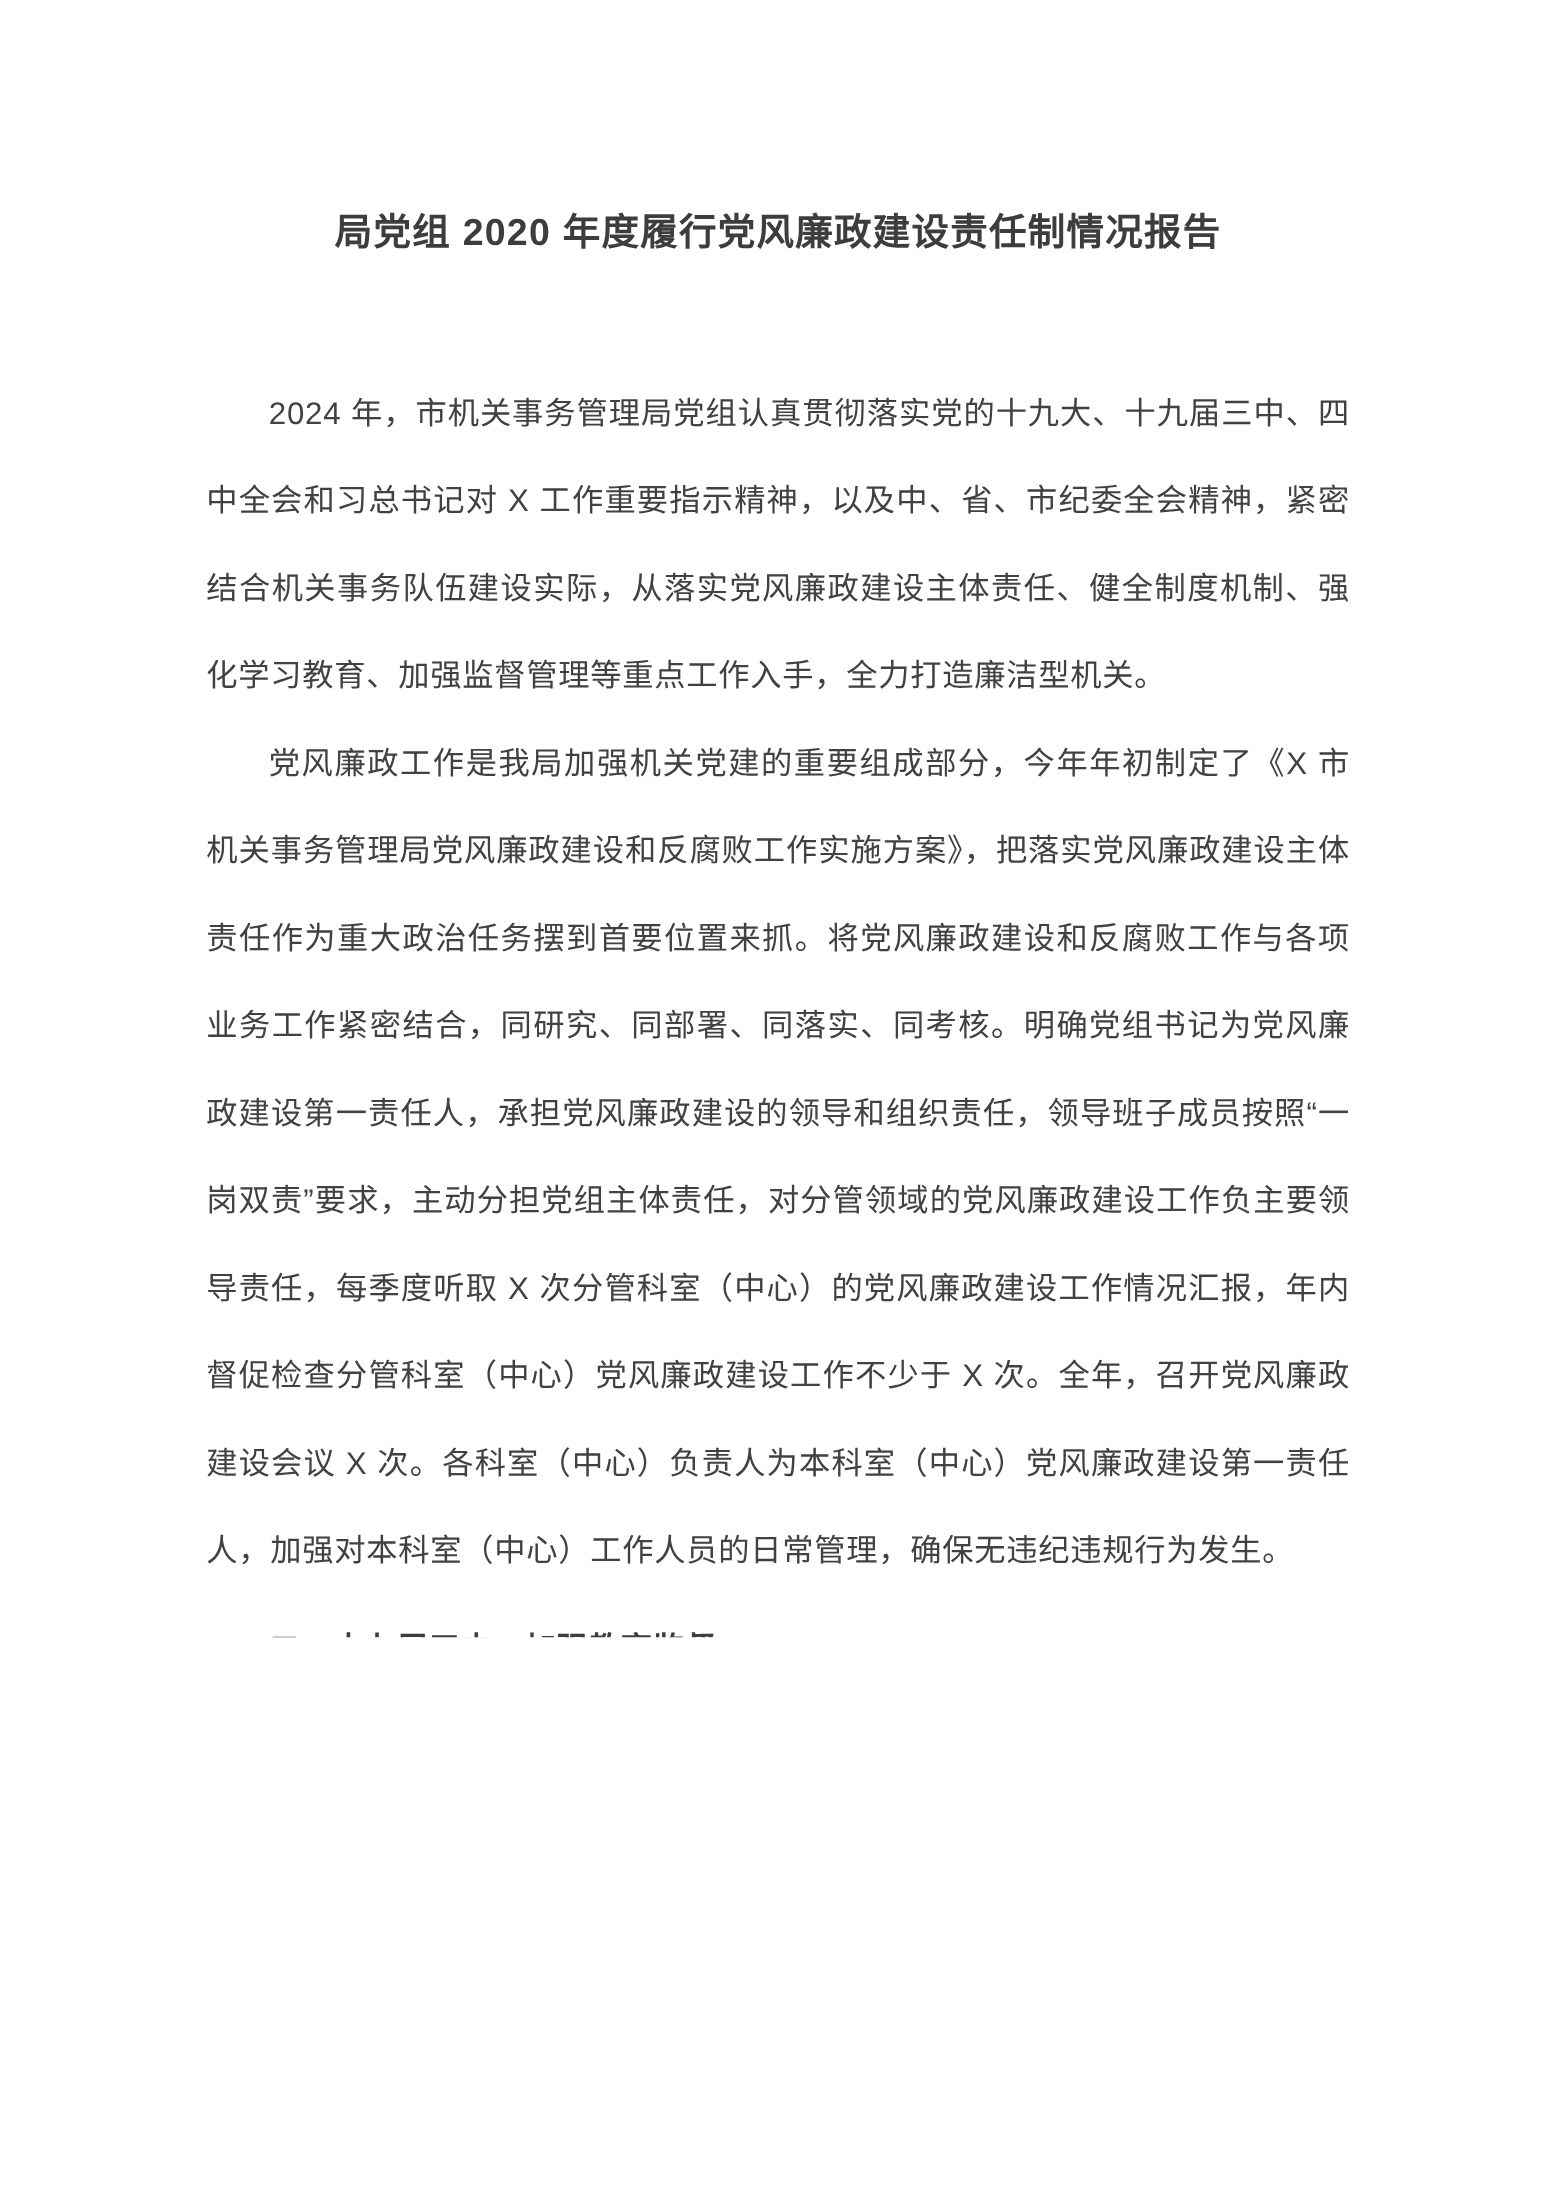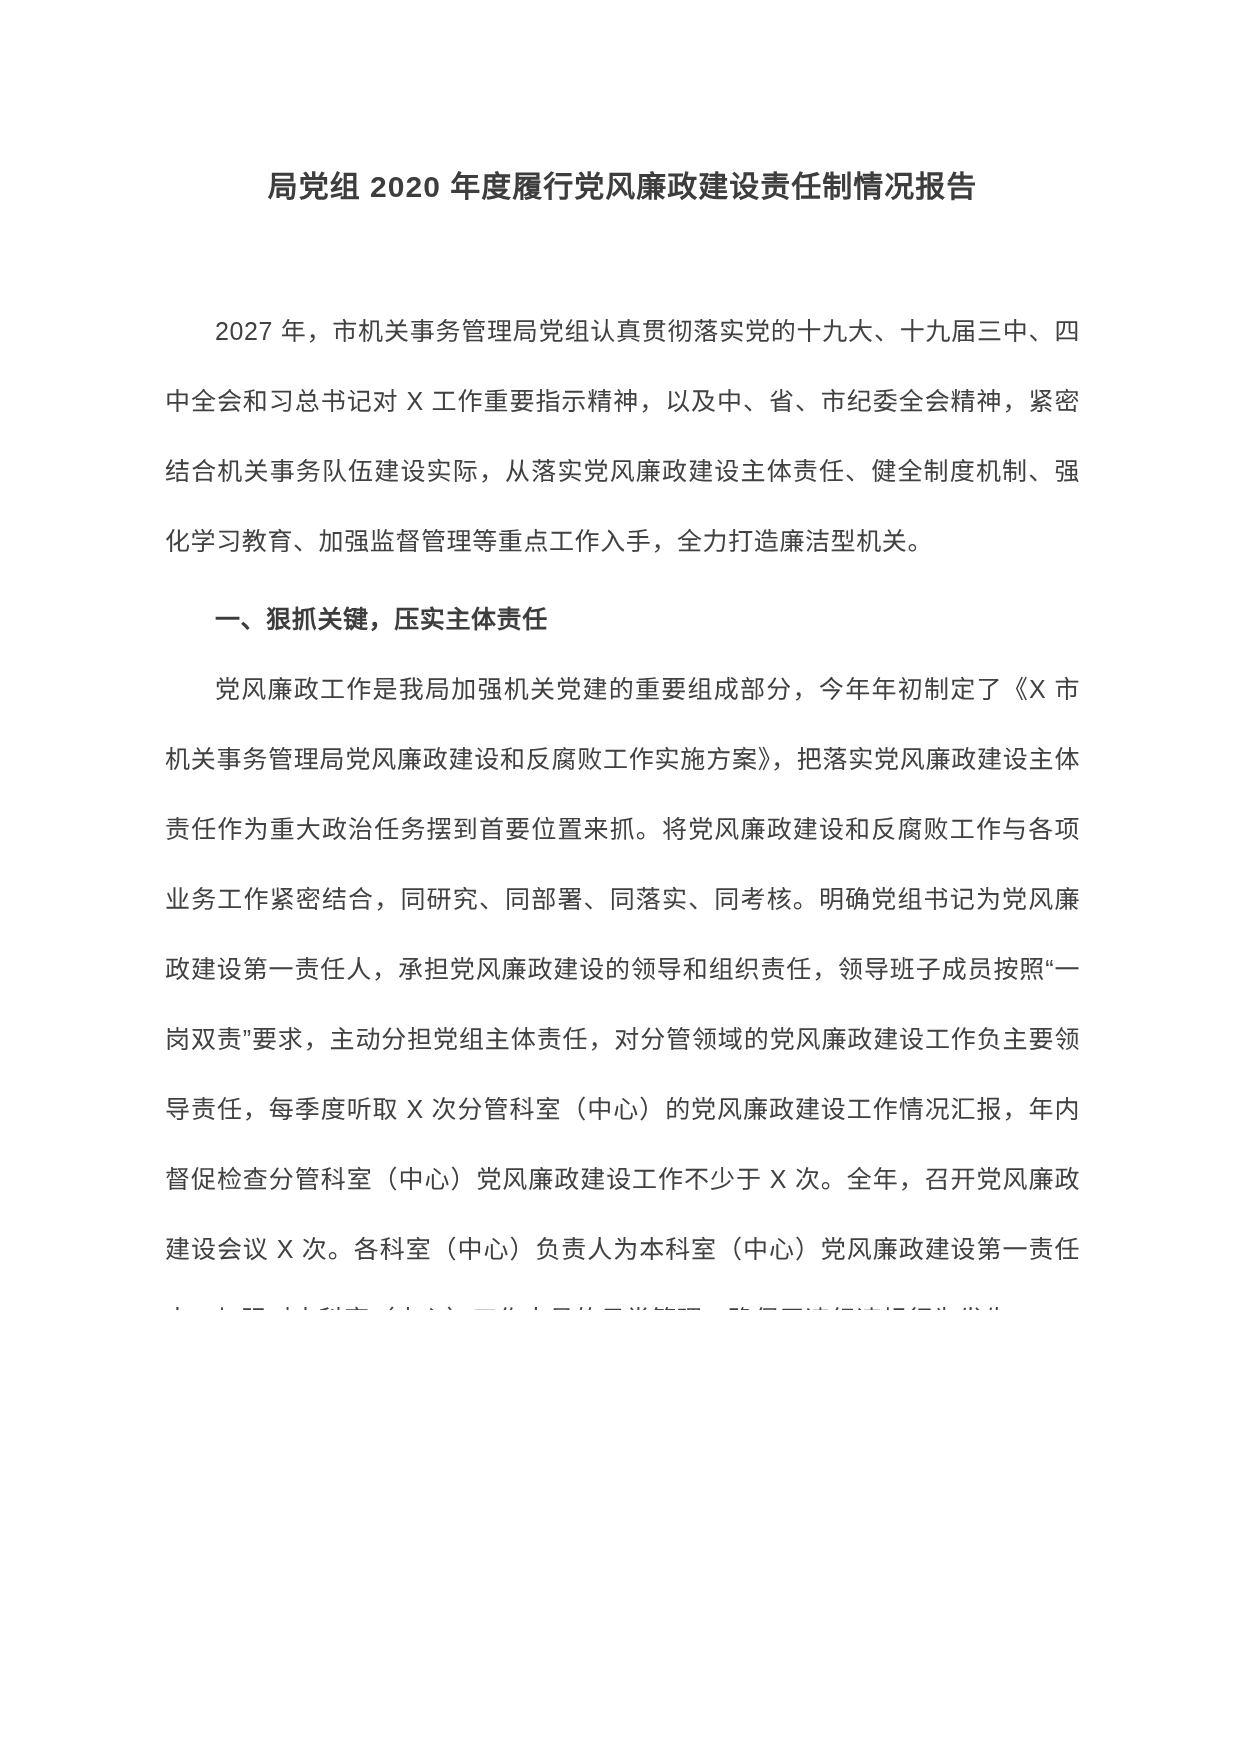--- a/index.html
+++ b/index.html
@@ -51,21 +51,20 @@
     color: #3d3d3d;
   }
 </style>
 </head>
 <body>
 
 <div class="page">
   <div class="content">
     <h1 class="doc-title">局党组 2020 年度履行党风廉政建设责任制情况报告</h1>
 
-    <p class="body-para intro">2027 年，市机关事务管理局党组认真贯彻落实党的十九大、十九届三中、四中全会和习总书记对 X 工作重要指示精神，以及中、省、市纪委全会精神，紧密结合机关事务队伍建设实际，从落实党风廉政建设主体责任、健全制度机制、强化学习教育、加强监督管理等重点工作入手，全力打造廉洁型机关。</p>
+    <p class="body-para intro">2024 年，市机关事务管理局党组认真贯彻落实党的十九大、十九届三中、四中全会和习总书记对 X 工作重要指示精神，以及中、省、市纪委全会精神，紧密结合机关事务队伍建设实际，从落实党风廉政建设主体责任、健全制度机制、强化学习教育、加强监督管理等重点工作入手，全力打造廉洁型机关。</p>
 
-    <h2 class="section-heading">一、狠抓关键，压实主体责任</h2>
 
     <p class="body-para">党风廉政工作是我局加强机关党建的重要组成部分，今年年初制定了《X 市机关事务管理局党风廉政建设和反腐败工作实施方案》，把落实党风廉政建设主体责任作为重大政治任务摆到首要位置来抓。将党风廉政建设和反腐败工作与各项业务工作紧密结合，同研究、同部署、同落实、同考核。明确党组书记为党风廉政建设第一责任人，承担党风廉政建设的领导和组织责任，领导班子成员按照“一岗双责”要求，主动分担党组主体责任，对分管领域的党风廉政建设工作负主要领导责任，每季度听取 X 次分管科室（中心）的党风廉政建设工作情况汇报，年内督促检查分管科室（中心）党风廉政建设工作不少于 X 次。全年，召开党风廉政建设会议 X 次。各科室（中心）负责人为本科室（中心）党风廉政建设第一责任人，加强对本科室（中心）工作人员的日常管理，确保无违纪违规行为发生。</p>
 
     <h2 class="section-heading">二、十九届三中，加强教育监督</h2>
   </div>
 </div>
 
 </body></html>

